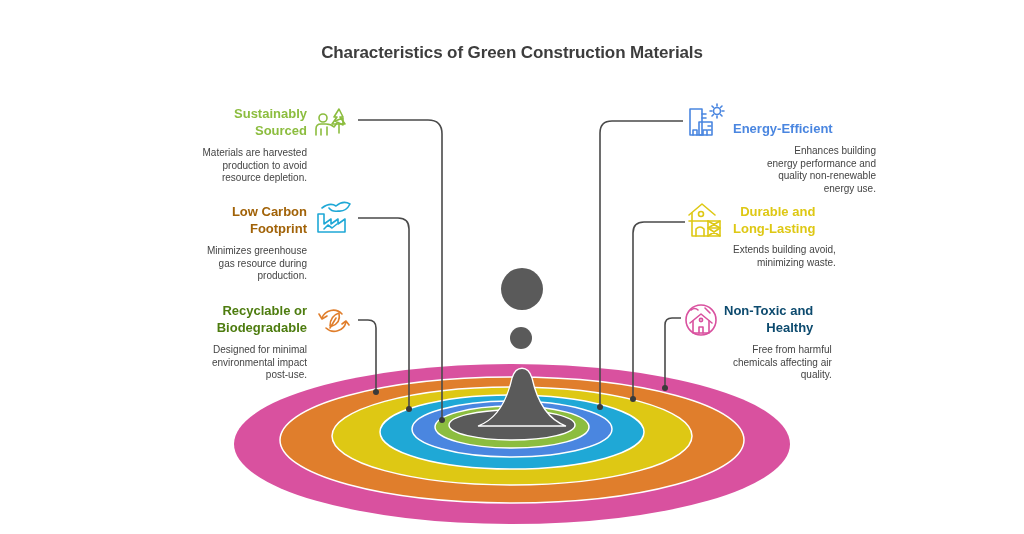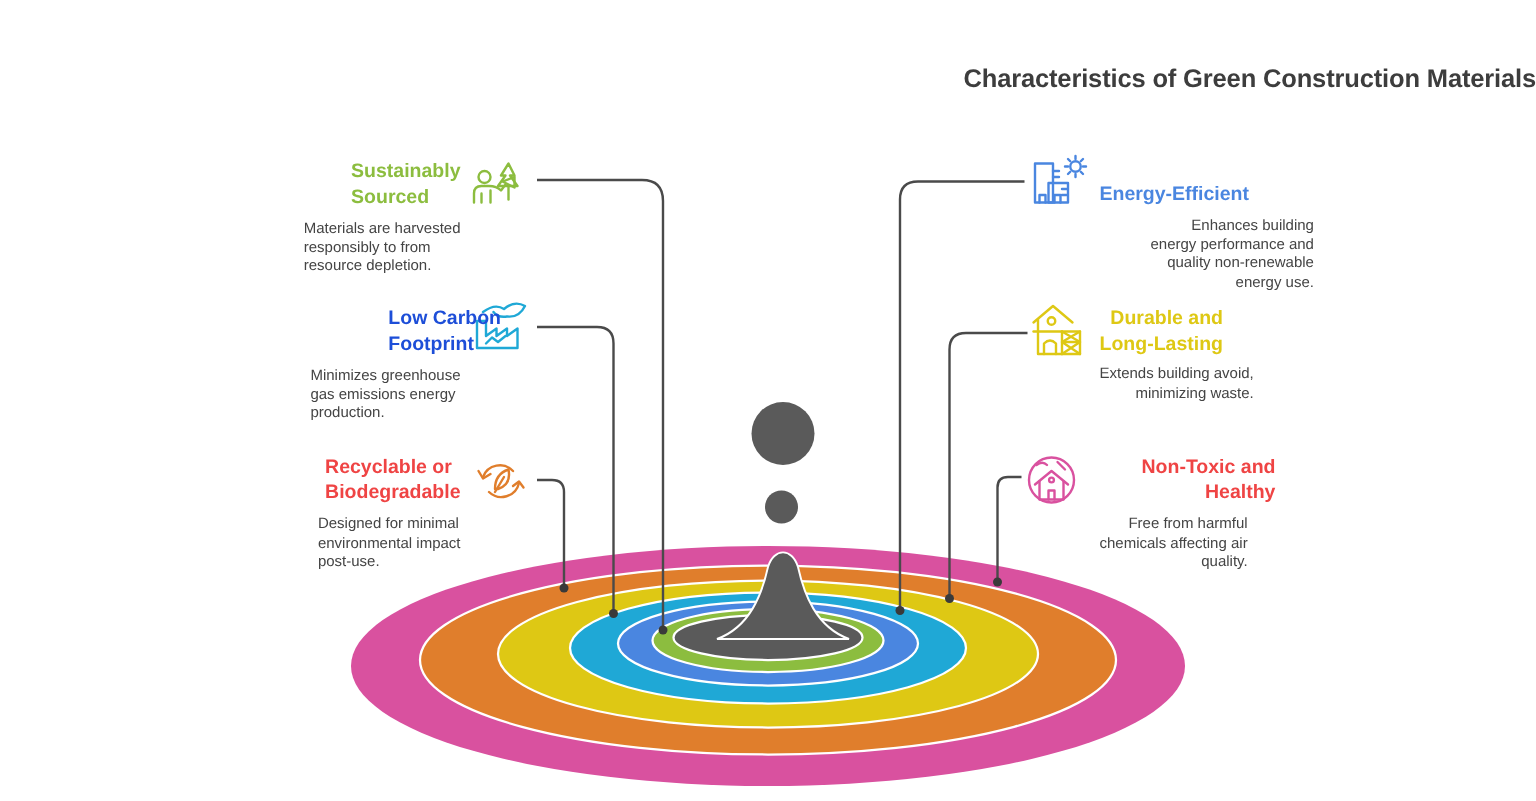--- a/index.html
+++ b/index.html
@@ -1,21 +1,21 @@
 <!DOCTYPE html>
 <html><head>
 <meta charset="utf-8">
 <style>
   html, body { margin: 0; padding: 0; background: #ffffff; }
   body { width: 1024px; height: 534px; position: relative; overflow: hidden; font-family: "Liberation Sans", sans-serif; }
-  #title { position: absolute; left: 0; width: 1024px; top: 43px; text-align: right; font-size: 17px; font-weight: bold; color: #3d3d3d; letter-spacing: -0.1px; }
+  #title { position: absolute; left: 0; width: 1024px; top: 43px; text-align: center; font-size: 17px; font-weight: bold; color: #3d3d3d; letter-spacing: -0.1px; }
   #diagram { position: absolute; left: 0; top: 0; }
   .item-title { position: absolute; font-weight: bold; font-size: 13px; line-height: 17px; }
   .item-desc { position: absolute; font-size: 10px; line-height: 12.5px; color: #444444; }
-  .left .item-title, .left .item-desc { text-align: left; }
+  .left .item-title, .left .item-desc { text-align: right; }
   .right .item-title, .right .item-desc { text-align: right; }
 </style>
 </head>
 <body>
 
 <div id="title">Characteristics of Green Construction Materials</div>
 
 <svg id="diagram" width="1024" height="534" viewBox="0 0 1024 534">
 
   <g stroke="#ffffff" stroke-width="1.5">
@@ -109,39 +109,39 @@
   </g>
 </svg>
 
 <div class="left">
   <div class="item-title" style="right:717px; top:105px; color:#8cbd3f;">
     <div>Sustainably</div>
     <div>Sourced</div>
   </div>
   <div class="item-desc" style="right:717px; top:147px;">
     <div>Materials are harvested</div>
-    <div>responsibly to from</div>
+    <div>production to avoid</div>
     <div>resource depletion.</div>
   </div>
 </div>
 
 <div class="left">
-  <div class="item-title" style="right:690px; top:203px; color:#1d4ed8;">
+  <div class="item-title" style="right:717px; top:203px; color:#a16207;">
     <div>Low Carbon</div>
     <div>Footprint</div>
   </div>
   <div class="item-desc" style="right:717px; top:245px;">
     <div>Minimizes greenhouse</div>
-    <div>gas emissions energy</div>
+    <div>gas resource during</div>
     <div>production.</div>
   </div>
 </div>
 
 <div class="left">
-  <div class="item-title" style="right:717px; top:302px; color:#ef4444;">
+  <div class="item-title" style="right:717px; top:302px; color:#4d7c0f;">
     <div>Recyclable or</div>
     <div>Biodegradable</div>
   </div>
   <div class="item-desc" style="right:717px; top:344px;">
     <div>Designed for minimal</div>
     <div>environmental impact</div>
     <div>post-use.</div>
   </div>
 </div>
 
@@ -162,21 +162,21 @@
     <div>Durable and</div>
     <div>Long-Lasting</div>
   </div>
   <div class="item-desc" style="left:733px; top:244px;">
     <div>Extends building avoid,</div>
     <div>minimizing waste.</div>
   </div>
 </div>
 
 <div class="right">
-  <div class="item-title" style="left:761px; top:302px; color:#ef4444;">
+  <div class="item-title" style="left:724px; top:302px; color:#0c4a6e;">
     <div>Non-Toxic and</div>
     <div>Healthy</div>
   </div>
   <div class="item-desc" style="left:733px; top:344px;">
     <div>Free from harmful</div>
     <div>chemicals affecting air</div>
     <div>quality.</div>
   </div>
 </div>
 

